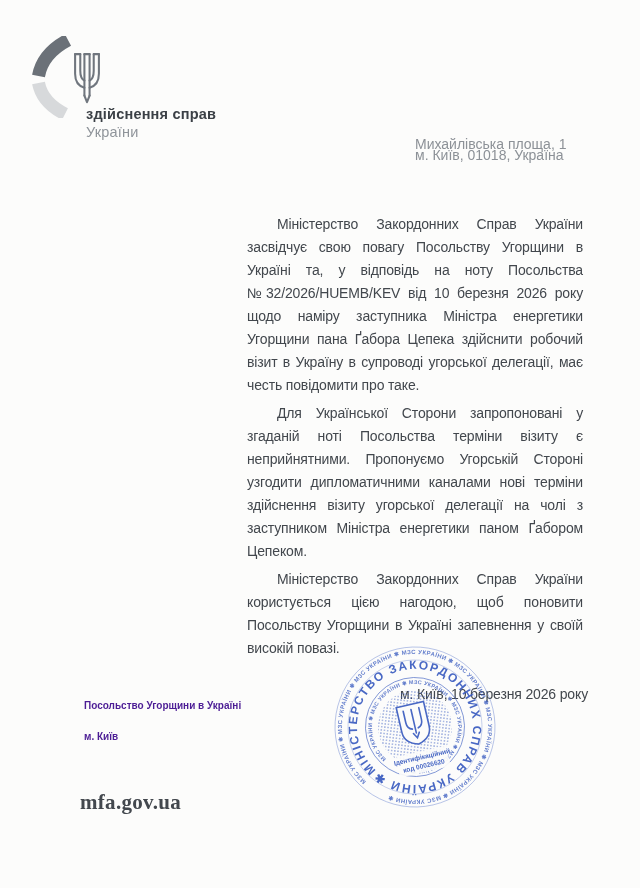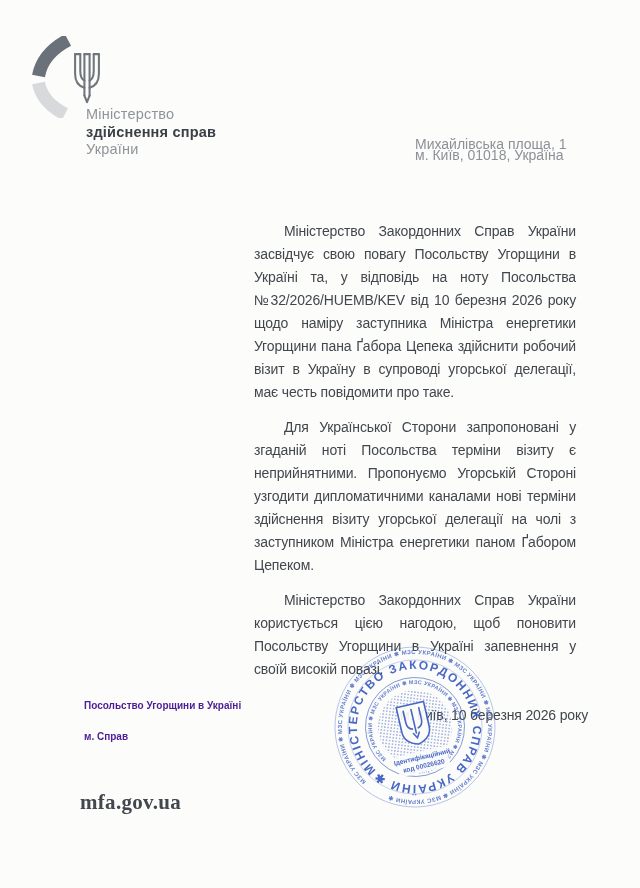--- a/index.html
+++ b/index.html
@@ -11,21 +11,21 @@
   .crescent{position:absolute;left:32px;top:36px;}
   .trident-logo{position:absolute;left:67px;top:50px;}
   .ministry{position:absolute;left:86px;top:106px;font-size:14.5px;line-height:17.5px;color:#8f949a;letter-spacing:.2px;}
   .ministry .bold{font-weight:bold;color:#3b4046;}
   .doc-number{position:absolute;left:82px;top:175px;font-size:15px;color:#494e54;letter-spacing:.4px;}
   .address{position:absolute;left:415px;top:139px;font-size:14px;line-height:11px;color:#8c9197;}
   .body-text{
     position:absolute;left:242px;top:208px;width:346px;
     font-size:14px;line-height:23px;color:#42474d;text-align:justify;letter-spacing:-.15px;
   }
-  .body-text p{margin:12px;text-indent:30px;}
+  .body-text p{margin:5px;text-indent:30px;}
   .dateline{margin-top:23px;text-align:right;text-indent:0;}
   .recipient{position:absolute;left:84px;top:700px;font-size:10px;font-weight:bold;color:#4c1d95;}
   .recipient-line2{margin-top:20px;}
   .website{
     position:absolute;left:80px;top:790px;
     font-family:Liberation Serif, serif;font-weight:bold;
     font-size:21px;color:#43484e;letter-spacing:.3px;
   }
   .stamp{position:absolute;left:333px;top:645px;opacity:.92;}
 </style>
@@ -48,41 +48,40 @@
       <path d="M16.5,4 V44"></path>
       <path d="M21.5,4 V44"></path>
       <path d="M16.5,44 L19,50.5 L21.5,44"></path>
       <path d="M7.5,4 H12.5"></path>
         <path d="M25.5,4 H30.5"></path>
         <path d="M16.5,4 H21.5"></path>
     </g>
   </svg>
 
   <div class="ministry">
-    <div>Міністерство</div>
     <div class="bold">здійснення справ</div>
     <div>України</div>
   </div>
 
   <div class="address">
     <div>Михайлівська площа, 1</div>
     <div>м. Київ, 01018, Україна</div>
   </div>
 
 
   <div class="body-text">
     <p>Міністерство Закордонних Справ України засвідчує свою повагу Посольству Угорщини в Україні та, у відповідь на ноту Посольства №32/2026/HUEMB/KEV від 10 березня 2026 року щодо наміру заступника Міністра енергетики Угорщини пана Ґабора Цепека здійснити робочий візит в Україну в супроводі угорської делегації, має честь повідомити про таке.</p>
     <p>Для Української Сторони запропоновані у згаданій ноті Посольства терміни візиту є неприйнятними. Пропонуємо Угорській Стороні узгодити дипломатичними каналами нові терміни здійснення візиту угорської делегації на чолі з заступником Міністра енергетики паном Ґабором Цепеком.</p>
     <p>Міністерство Закордонних Справ України користується цією нагодою, щоб поновити Посольству Угорщини в Україні запевнення у своїй високій повазі.</p>
     <div class="dateline">м. Київ, 10 березня 2026 року</div>
   </div>
 
   <div class="recipient">
     <div>Посольство Угорщини в Україні</div>
-    <div class="recipient-line2">м. Справ</div>
+    <div class="recipient-line2">м. Київ</div>
   </div>
 
   <div class="website">mfa.gov.ua</div>
 
   <svg class="stamp" width="164" height="164" viewBox="0 0 164 164">
     <defs>
       <pattern id="dots" width="3.2" height="3.2" patternUnits="userSpaceOnUse" patternTransform="rotate(20)">
         <circle cx="1.6" cy="1.6" r="0.75" fill="#3a5cc0"></circle>
       </pattern>
       <path id="ringOuter" d="M22.2,123.9 A73,73 0 1 1 141.8,40.1 A73,73 0 1 1 22.2,123.9" fill="none"></path>

